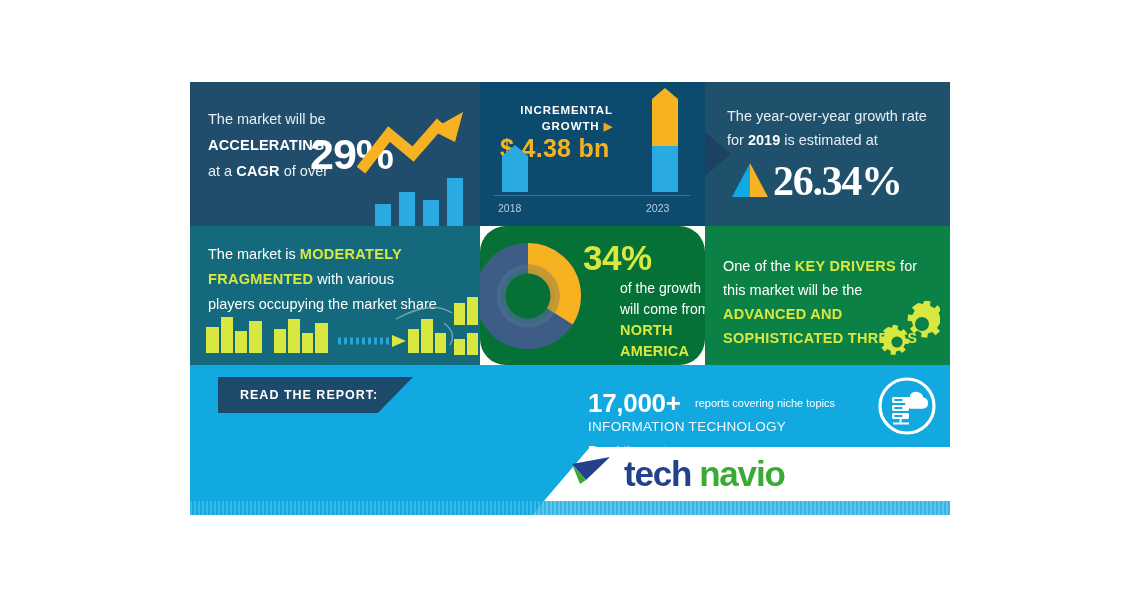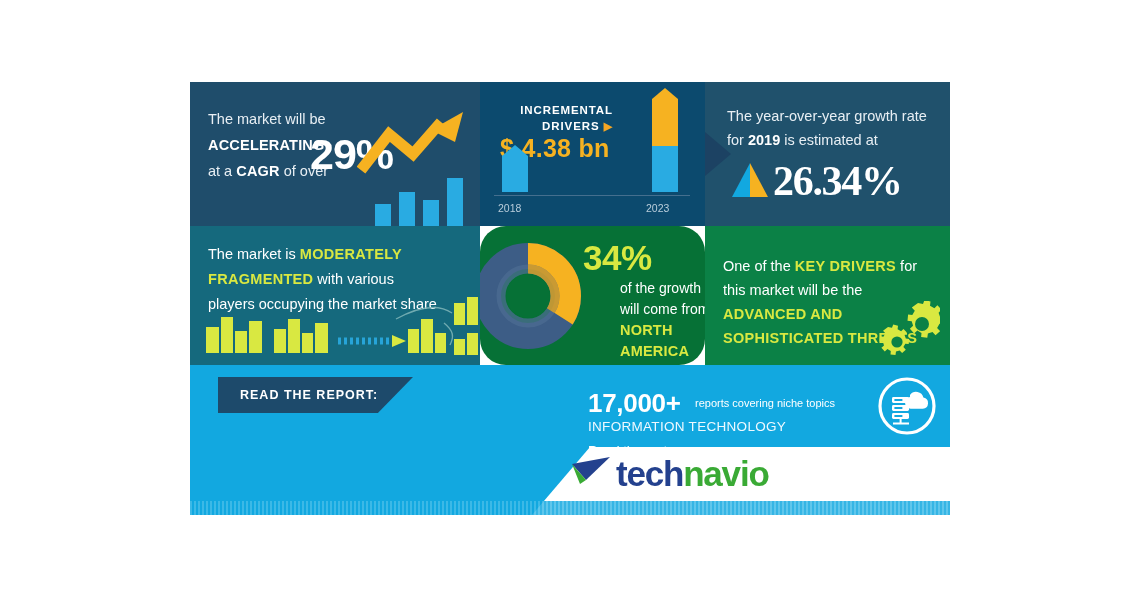--- a/index.html
+++ b/index.html
@@ -146,21 +146,21 @@
   .read-url { position: absolute; left: 398px; top: 97px; color: #ffffff; font-size: 13.2px;
               font-style: italic; text-decoration: underline; }
   .cloud-circle { position: absolute; right: 12px; top: 10px; }
 
   .logo-plate {
     position: absolute; left: 342px; top: 82px; width: 418px; height: 68px;
     background: #ffffff;
     clip-path: polygon(58px 0, 100% 0, 100% 100%, 0 100%);
   }
   .logo-inner { position: absolute; left: 380px; top: 89px;
-                display: flex; align-items: center; }
+                display: flex; align-items: center; gap: 8px; }
   .logo-word { font-size: 35px; font-weight: bold; letter-spacing: -1.2px; }
   .logo-tech { color: #24418e; }
   .logo-navio { color: #3aaa35; }
 </style>
 </head>
 <body>
 
 <div id="infographic">
 
   <div class="row1">
@@ -178,21 +178,21 @@
       </svg>
 
       <div class="bars1">
         <i></i><i></i><i></i><i></i>
       </div>
     </div>
 
     <div class="r1p2">
       <div class="inc-label">
         <span>INCREMENTAL</span><br>
-        <span>DRIVERS</span>
+        <span>GROWTH</span>
         <span class="tri">▶</span>
       </div>
       <div class="inc-value">$ 4.38 bn</div>
 
       <div class="axisline"></div>
 
       <div class="ib a">
         <div class="tip" style="border-bottom:11px solid #29abe2;"></div>
         <div class="body" style="height:36px;background:#29abe2;"></div>
       </div>

